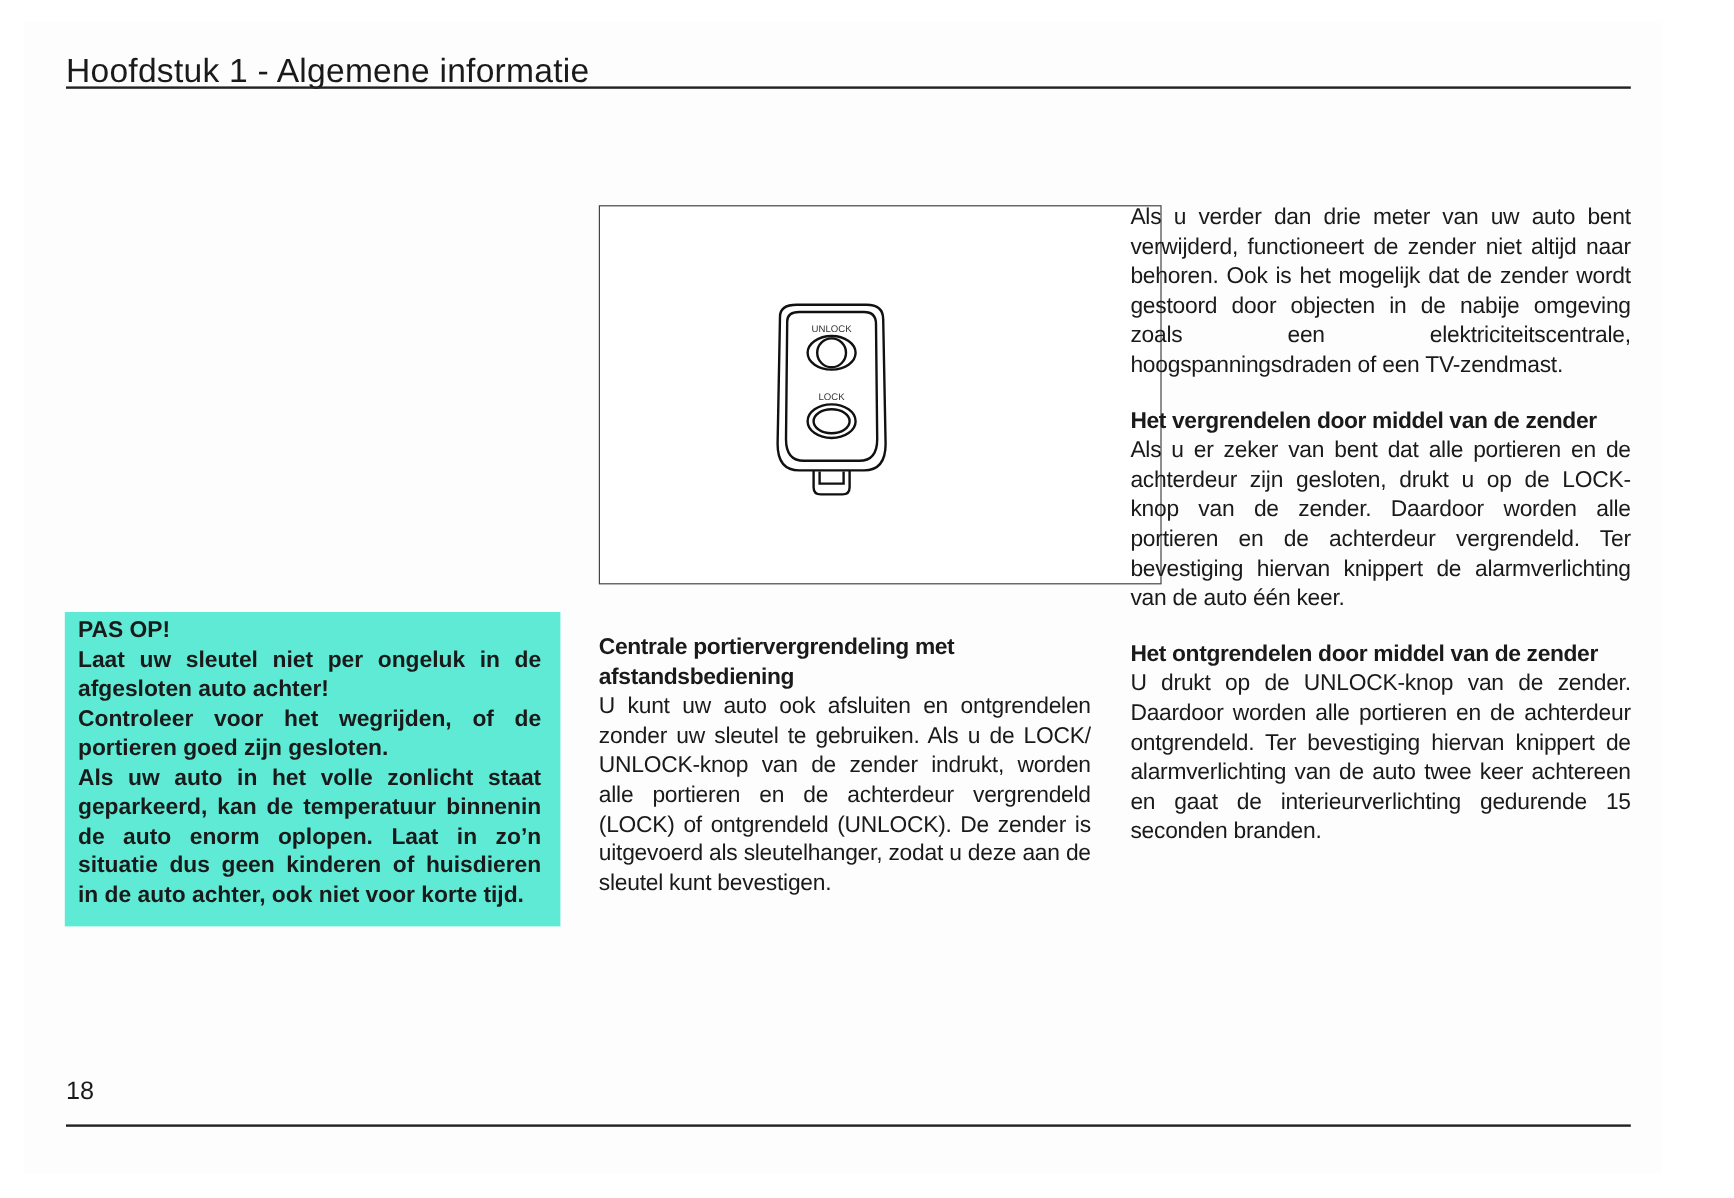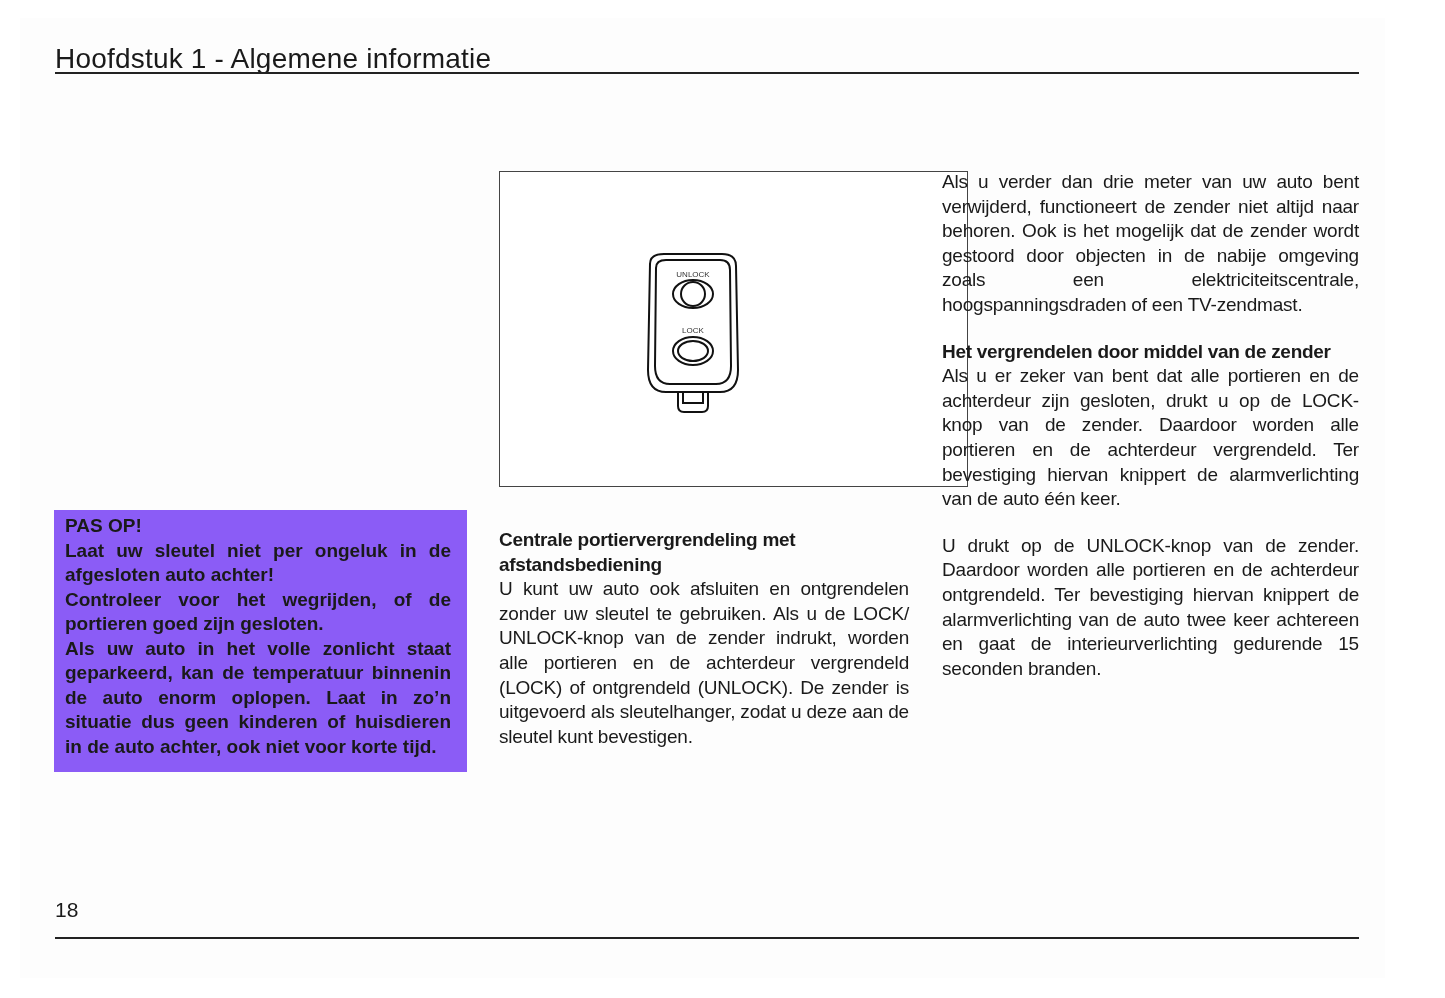--- a/index.html
+++ b/index.html
@@ -45,21 +45,21 @@
       left: 55px; top: 898px;
       font-size: 21px;
       color: #1a1a1a;
     }
 
     
     .warning {
       position: absolute;
       left: 54px; top: 510px;
       width: 413px; height: 262px;
-      background: #8b5cf6;
+      background: #5eead4;
       box-sizing: border-box;
       padding: 4px 16px 0 11px;
       font-weight: bold;
       font-size: 19px;
       line-height: 24.5px;
       color: #1a1a1a;
     }
     .warning p {
       margin: 0;
       text-align: justify;
@@ -149,17 +149,18 @@
   <h3>Centrale portiervergrendeling met afstandsbediening</h3>
   <p>U kunt uw auto ook afsluiten en ontgrendelen zonder uw sleutel te gebruiken. Als u de LOCK/ UNLOCK-knop van de zender indrukt, worden alle portieren en de achterdeur vergrendeld (LOCK) of ontgrendeld (UNLOCK). De zender is uitgevoerd als sleutelhanger, zodat u deze aan de sleutel kunt bevestigen.</p>
 </div>
 
 <div class="col col-right">
   <p>Als u verder dan drie meter van uw auto bent verwijderd, functioneert de zender niet altijd naar behoren. Ook is het mogelijk dat de zender wordt gestoord door objecten in de nabije omgeving zoals een elektriciteitscentrale, hoogspanningsdraden of een TV-zendmast.</p>
   <div class="gap"></div>
   <h3>Het vergrendelen door middel van de zender</h3>
   <p>Als u er zeker van bent dat alle portieren en de achterdeur zijn gesloten, drukt u op de LOCK-knop van de zender. Daardoor worden alle portieren en de achterdeur vergrendeld. Ter bevestiging hiervan knippert de alarmverlichting van de auto één keer.</p>
   <div class="gap"></div>
+  <h3>Het ontgrendelen door middel van de zender</h3>
   <p>U drukt op de UNLOCK-knop van de zender. Daardoor worden alle portieren en de achterdeur ontgrendeld. Ter bevestiging hiervan knippert de alarmverlichting van de auto twee keer achtereen en gaat de interieurverlichting gedurende 15 seconden branden.</p>
 </div>
 
 <div class="footer-rule"></div>
 <div class="page-number">18</div>
 
 </body></html>

